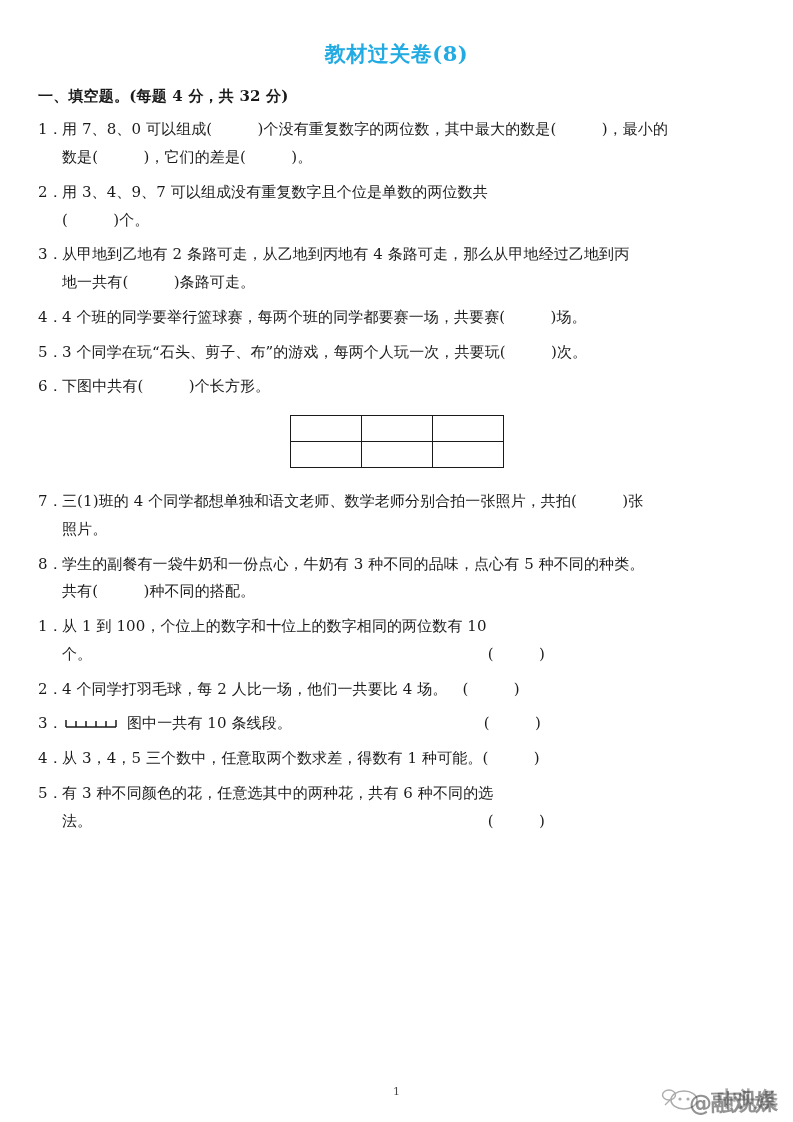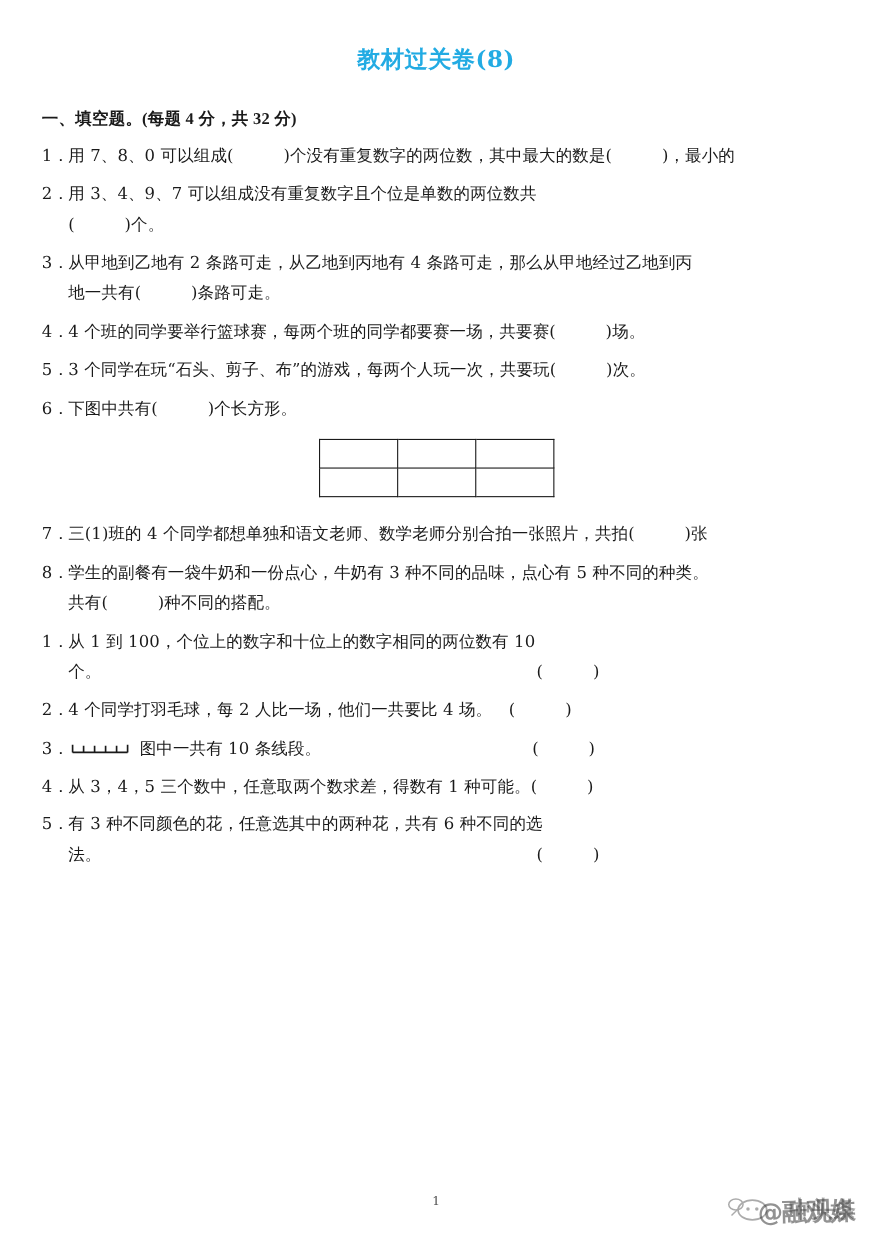--- a/index.html
+++ b/index.html
@@ -29,24 +29,23 @@
     font-weight: bold;
     letter-spacing: 0.5px;
     padding-top: 40px;
     padding-bottom: 0;
     line-height: 1.3;
   }
   
   .section-head {
     font-size: 15px;
     font-weight: bold;
-    margin-top: 32px;
+    margin-top: 20px;
     margin-bottom: 10px;
     letter-spacing: 0.2px;
-    font-family: Liberation Serif, serif;
   }
   
   .q {
     display: flex;
     align-items: flex-start;
     font-size: 15px;
     line-height: 1.85;
     margin-bottom: 7px;
     letter-spacing: 0.1px;
   }
@@ -153,20 +152,21 @@
 <div class="page">
 
   <div class="doc-title" style="color: rgb(34, 171, 227);">教材过关卷(8)</div>
 
   <div class="section-head">一、填空题。(每题 4 分，共 32 分)</div>
 
   <div class="q">
     <span class="q-num">1．</span>
     <span class="q-body">
       <span class="ln">用 7、8、0 可以组成(　　　)个没有重复数字的两位数，其中最大的数是(　　　)，最小的</span>
+      <span class="ln">数是(　　　)，它们的差是(　　　)。</span>
     </span>
   </div>
 
   <div class="q">
     <span class="q-num">2．</span>
     <span class="q-body">
       <span class="ln">用 3、4、9、7 可以组成没有重复数字且个位是单数的两位数共</span>
       <span class="ln">(　　　)个。</span>
     </span>
   </div>
@@ -214,20 +214,21 @@
         <td></td>
       </tr>
     </tbody>
       </table>
   </div>
 
   <div class="q">
     <span class="q-num">7．</span>
     <span class="q-body">
       <span class="ln">三(1)班的 4 个同学都想单独和语文老师、数学老师分别合拍一张照片，共拍(　　　)张</span>
+      <span class="ln">照片。</span>
     </span>
   </div>
 
   <div class="q">
     <span class="q-num">8．</span>
     <span class="q-body">
       <span class="ln">学生的副餐有一袋牛奶和一份点心，牛奶有 3 种不同的品味，点心有 5 种不同的种类。</span>
       <span class="ln">共有(　　　)种不同的搭配。</span>
     </span>
   </div>

